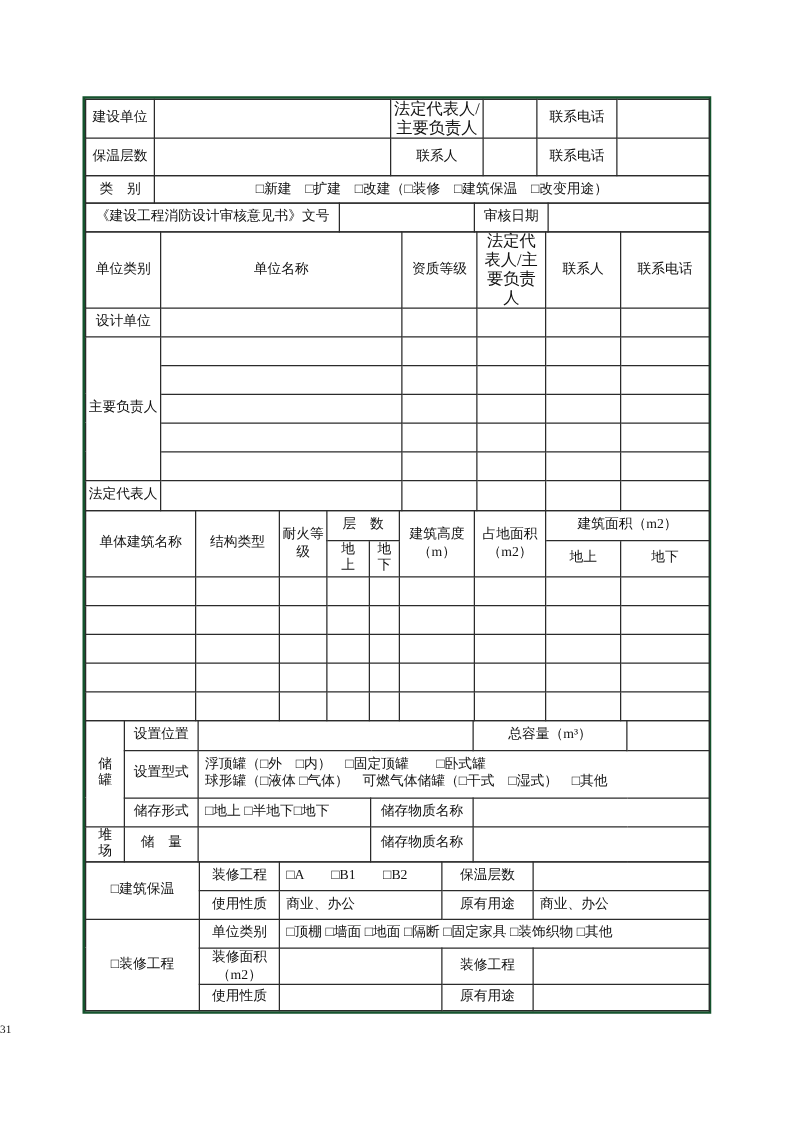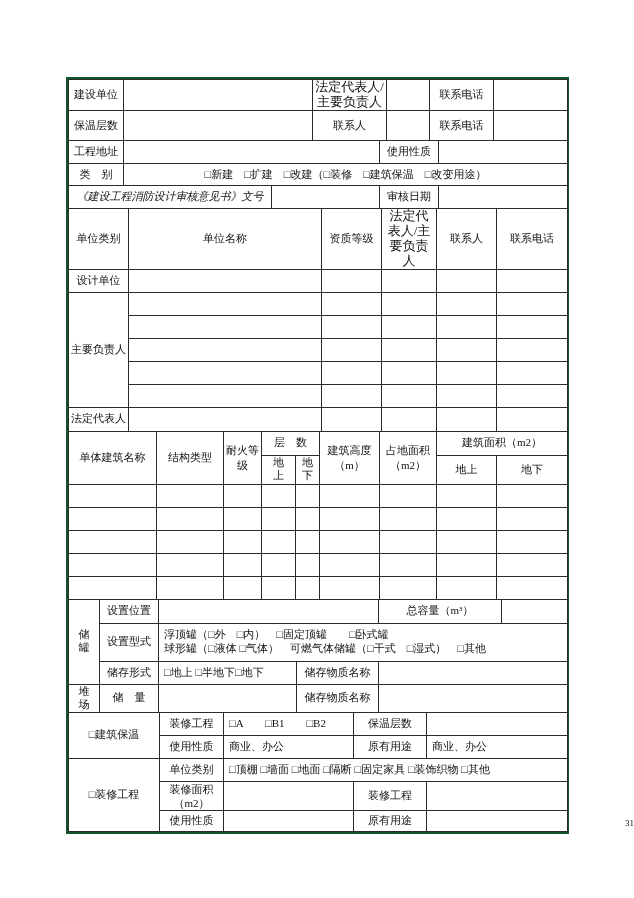--- a/index.html
+++ b/index.html
@@ -13,31 +13,31 @@
   table{border-collapse:collapse;table-layout:fixed;width:499px;}
   table+table{margin-top:-1px;}
   td{
     border:1px solid #2b2b2b;
     font-size:11px;line-height:1.25;
     text-align:center;vertical-align:middle;
     padding:0 2px;overflow:hidden;
     word-break:break-word;
   }
   td.left{text-align:left;padding-left:5px;}
-  td.nowrap{white-space:nowrap;font-style:italic;}
+  td.nowrap{white-space:nowrap;}
   .small{font-size:13px;line-height:1.15;}
   .vert{display:inline-block;width:1em;line-height:1.2;word-break:break-all;}
   .two-line{line-height:1.3;}
   
   .h21{height:21px}.h22{height:22px}.h23{height:23px}.h24{height:24px}
   .h25{height:25px}.h26{height:26px}.h28{height:28px}.h29{height:29px}
   .h30{height:30px}.h38{height:38px}
   .page-number{
     position:absolute;left:0;right:0;top:818px;
-    text-align:right;font-size:9px;color:#111;
+    text-align:left;font-size:9px;color:#111;
   }
 </style>
 </head>
 <body>
 
 <div class="sheet">
   <div class="form">
 
     <table>
       <colgroup>
@@ -61,36 +61,20 @@
         <td>保温层数</td>
         <td></td>
         <td>联系人</td>
         <td></td>
         <td>联系电话</td>
         <td></td>
       </tr>
     </tbody>
       </table>
 
-    <table>
-      <colgroup>
-          <col style="width:55px">
-          <col style="width:256px">
-          <col style="width:59px">
-          <col style="width:129px">
-        </colgroup>
-      <tbody>
-          <tr class="h23">
-        <td>工程地址</td>
-        <td></td>
-        <td>使用性质</td>
-        <td></td>
-      </tr>
-    </tbody>
-      </table>
 
     <table>
       <colgroup>
           <col style="width:55px">
           <col style="width:444px">
         </colgroup>
       <tbody>
           <tr class="h22">
         <td>类　别</td>
         <td>□新建　□扩建　□改建（□装修　□建筑保温　□改变用途）</td>

